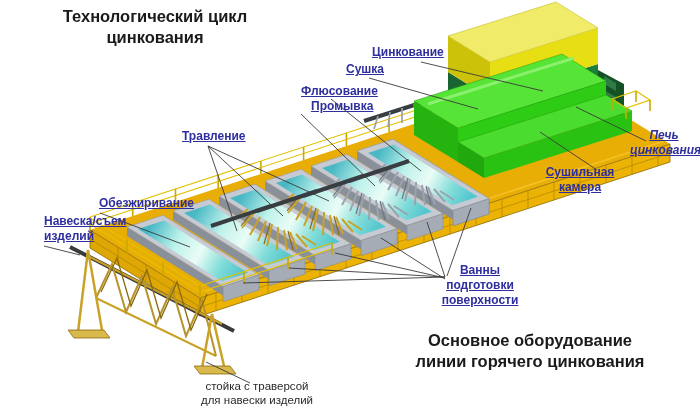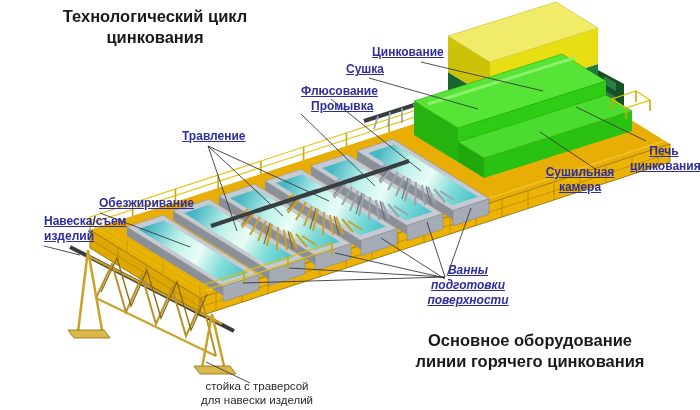--- a/index.html
+++ b/index.html
@@ -145,22 +145,22 @@
 
   <div class="lbl" style="left:372px;top:45px;">Цинкование</div>
   <div class="lbl" style="left:346px;top:62px;">Сушка</div>
   <div class="lbl" style="left:301px;top:84px;">Флюсование</div>
   <div class="lbl" style="left:272px;top:99px;padding-left:39px;">Промывка</div>
   <div class="lbl" style="left:182px;top:129px;">Травление</div>
   <div class="lbl" style="left:51px;top:196px;margin-left:48px;">Обезжиривание</div>
   <div class="lbl" style="left:2px;top:214px;width:90px;margin-left:42px;">Навеска/съем
 изделий</div>
 
-  <div class="lbl center" style="left:630px;top:144px;width:68px;">Печь
+  <div class="lbl center" style="left:630px;top:128px;width:68px;font-style:italic;">Печь
 цинкования</div>
   <div class="lbl center" style="left:542px;top:165px;width:76px;">Сушильная
 камера</div>
-  <div class="lbl center" style="left:413px;top:263px;width:110px;font-style:italic;">Ванны подготовки
+  <div class="lbl center" style="left:425px;top:263px;width:110px;">Ванны подготовки
 поверхности</div>
 
   <div class="cap" style="left:182px;top:379px;width:150px;">стойка с траверсой
 для навески изделий</div>
 </div>
 
 </body></html>

